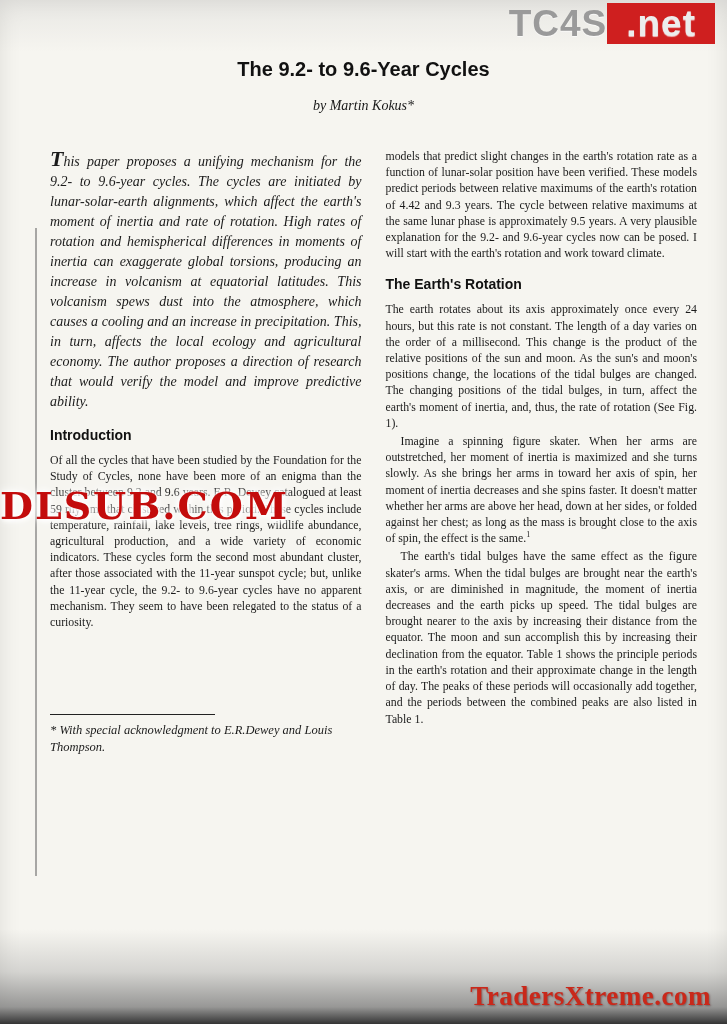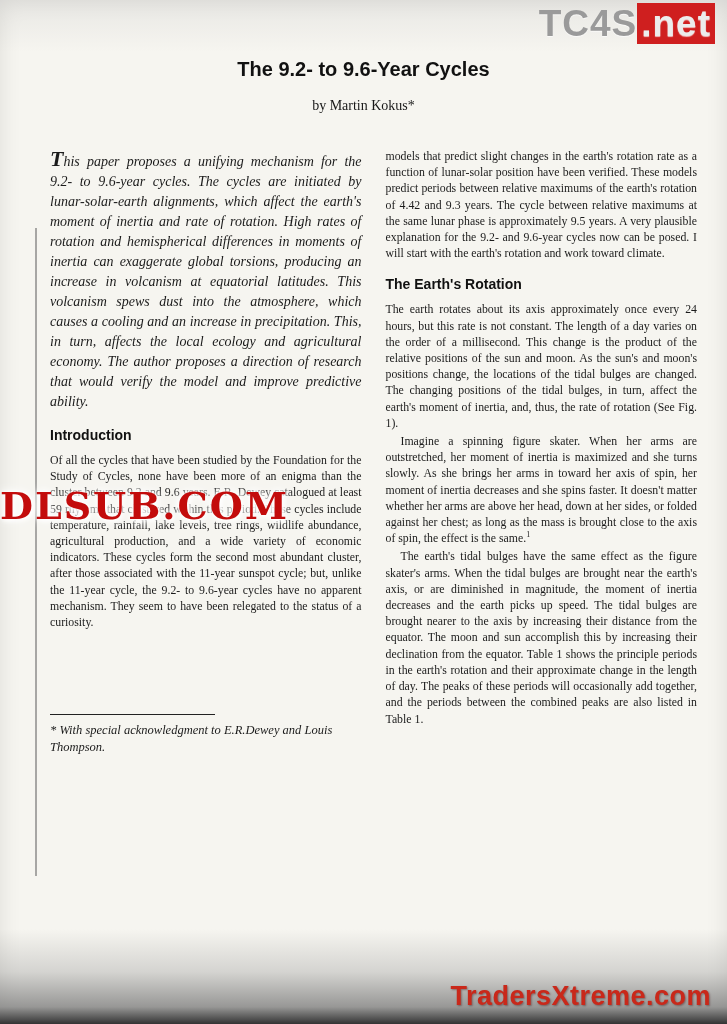--- a/index.html
+++ b/index.html
@@ -34,32 +34,32 @@
     z-index:1;
   }
   
   .wm-top{
     position:absolute;top:3px;right:12px;z-index:6;
     font-family:"Liberation Sans", sans-serif;
     font-weight:bold;font-size:37px;letter-spacing:1px;
     color:#9a9a9a;
     text-shadow:0 1px 1px rgba(255,255,255,0.7);
   }
-  .wm-top .tld{background:#cf1f1f;color:#ececec;padding:0 4px;}
+  .wm-top .tld{background:#cf1f1f;color:#ececec;padding:0 19px;}
   .wm-mid{
     position:absolute;top:483px;left:0;width:100%;z-index:6;
     text-align:left;
     font-family:"DejaVu Serif", serif;
     font-weight:bold;font-size:38px;letter-spacing:2px;
     color:#c30c0c;
     text-shadow:0 0 4px #fff,0 0 8px #fff,0 0 14px rgba(255,255,255,0.95),2px 2px 4px rgba(255,255,255,0.85);
   }
   .wm-bottom{
     position:absolute;top:981px;right:16px;z-index:7;
-    font-family:Liberation Sans, sans-serif;
+    font-family:Liberation Serif, serif;
     font-weight:bold;font-size:27px;letter-spacing:0.5px;
     color:#c9281a;
     text-shadow:1px 1px 2px rgba(60,0,0,0.4);
   }
   
   .section-header{
     margin:58px 68px 0 72px;
     border-top:3px solid #121212;
     border-bottom:1.5px solid #121212;
     text-align:center;
@@ -70,21 +70,21 @@
   }
   .title-block{text-align:center;margin-top:58px;}
   .title{
     font-family:"Liberation Sans", sans-serif;
     font-weight:bold;font-size:20px;margin:0;color:#111;
   }
   .subtitle{
     font-family:"Liberation Sans", sans-serif;
     font-weight:bold;font-size:15px;margin:8px 0 0 0;color:#111;
   }
-  .byline{font-size:14px;margin-top:17px;color:#181818;}
+  .byline{font-style:italic;font-size:14px;margin-top:17px;color:#181818;}
   .columns{
     display:flex;gap:24px;
     padding:0 30px 0 50px;
     margin-top:34px;
     height:612px;
   }
   .col{flex:1;min-width:0;}
   .col-left{display:flex;flex-direction:column;}
   .abstract{
     font-style:italic;font-size:14px;line-height:20px;

